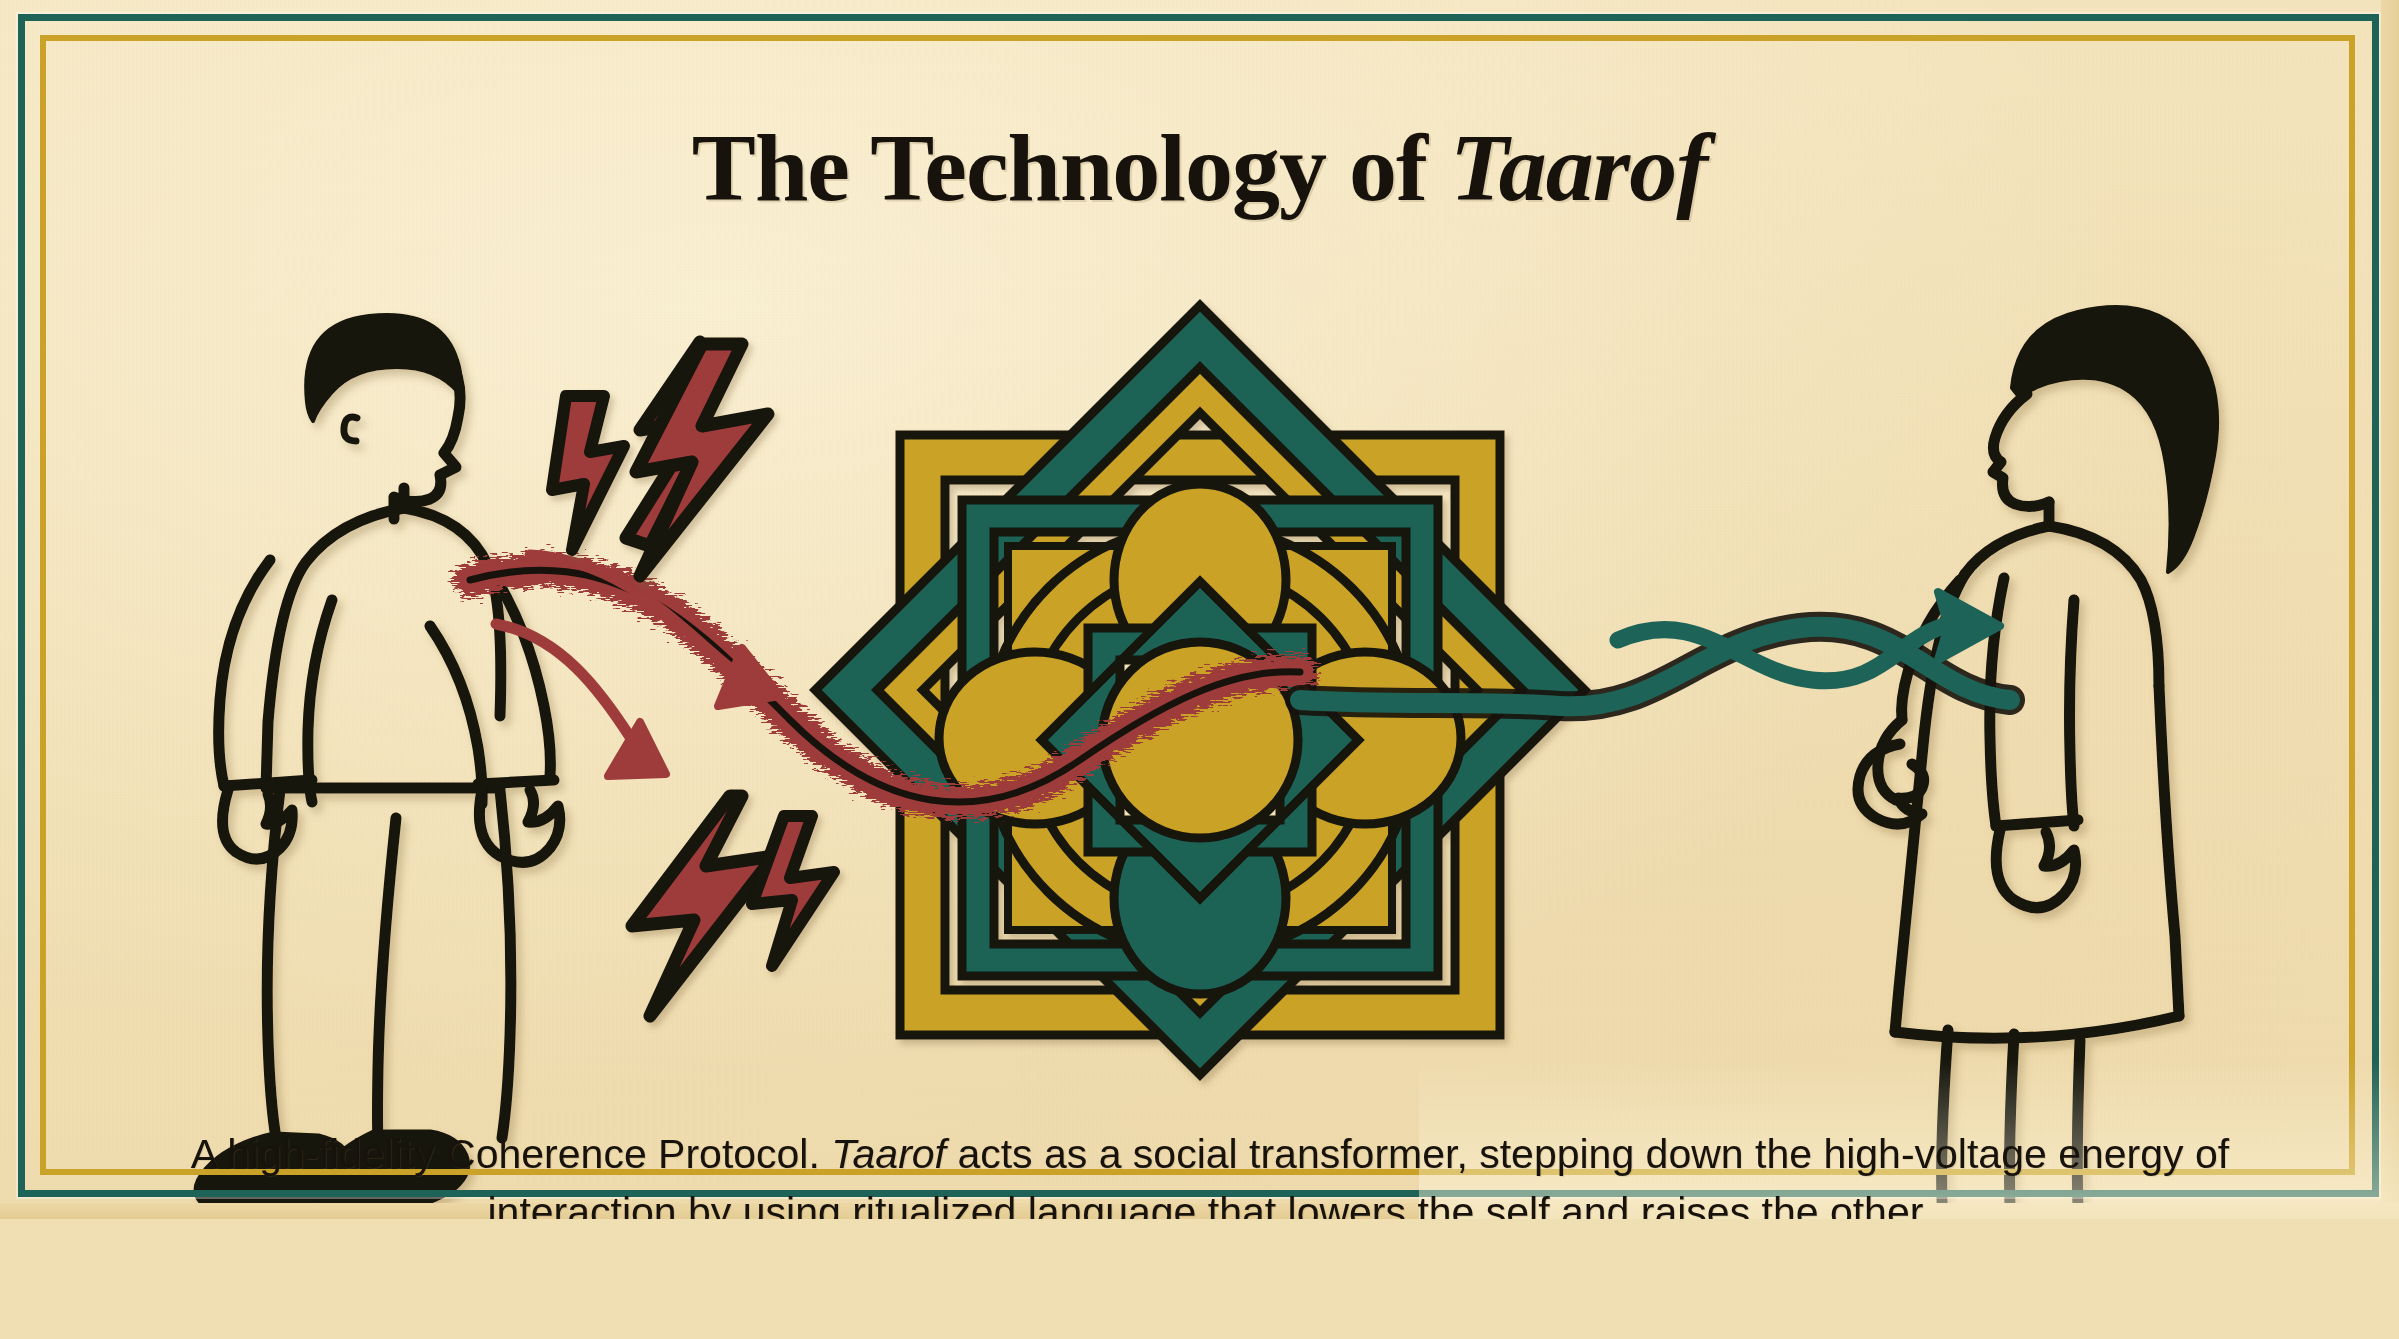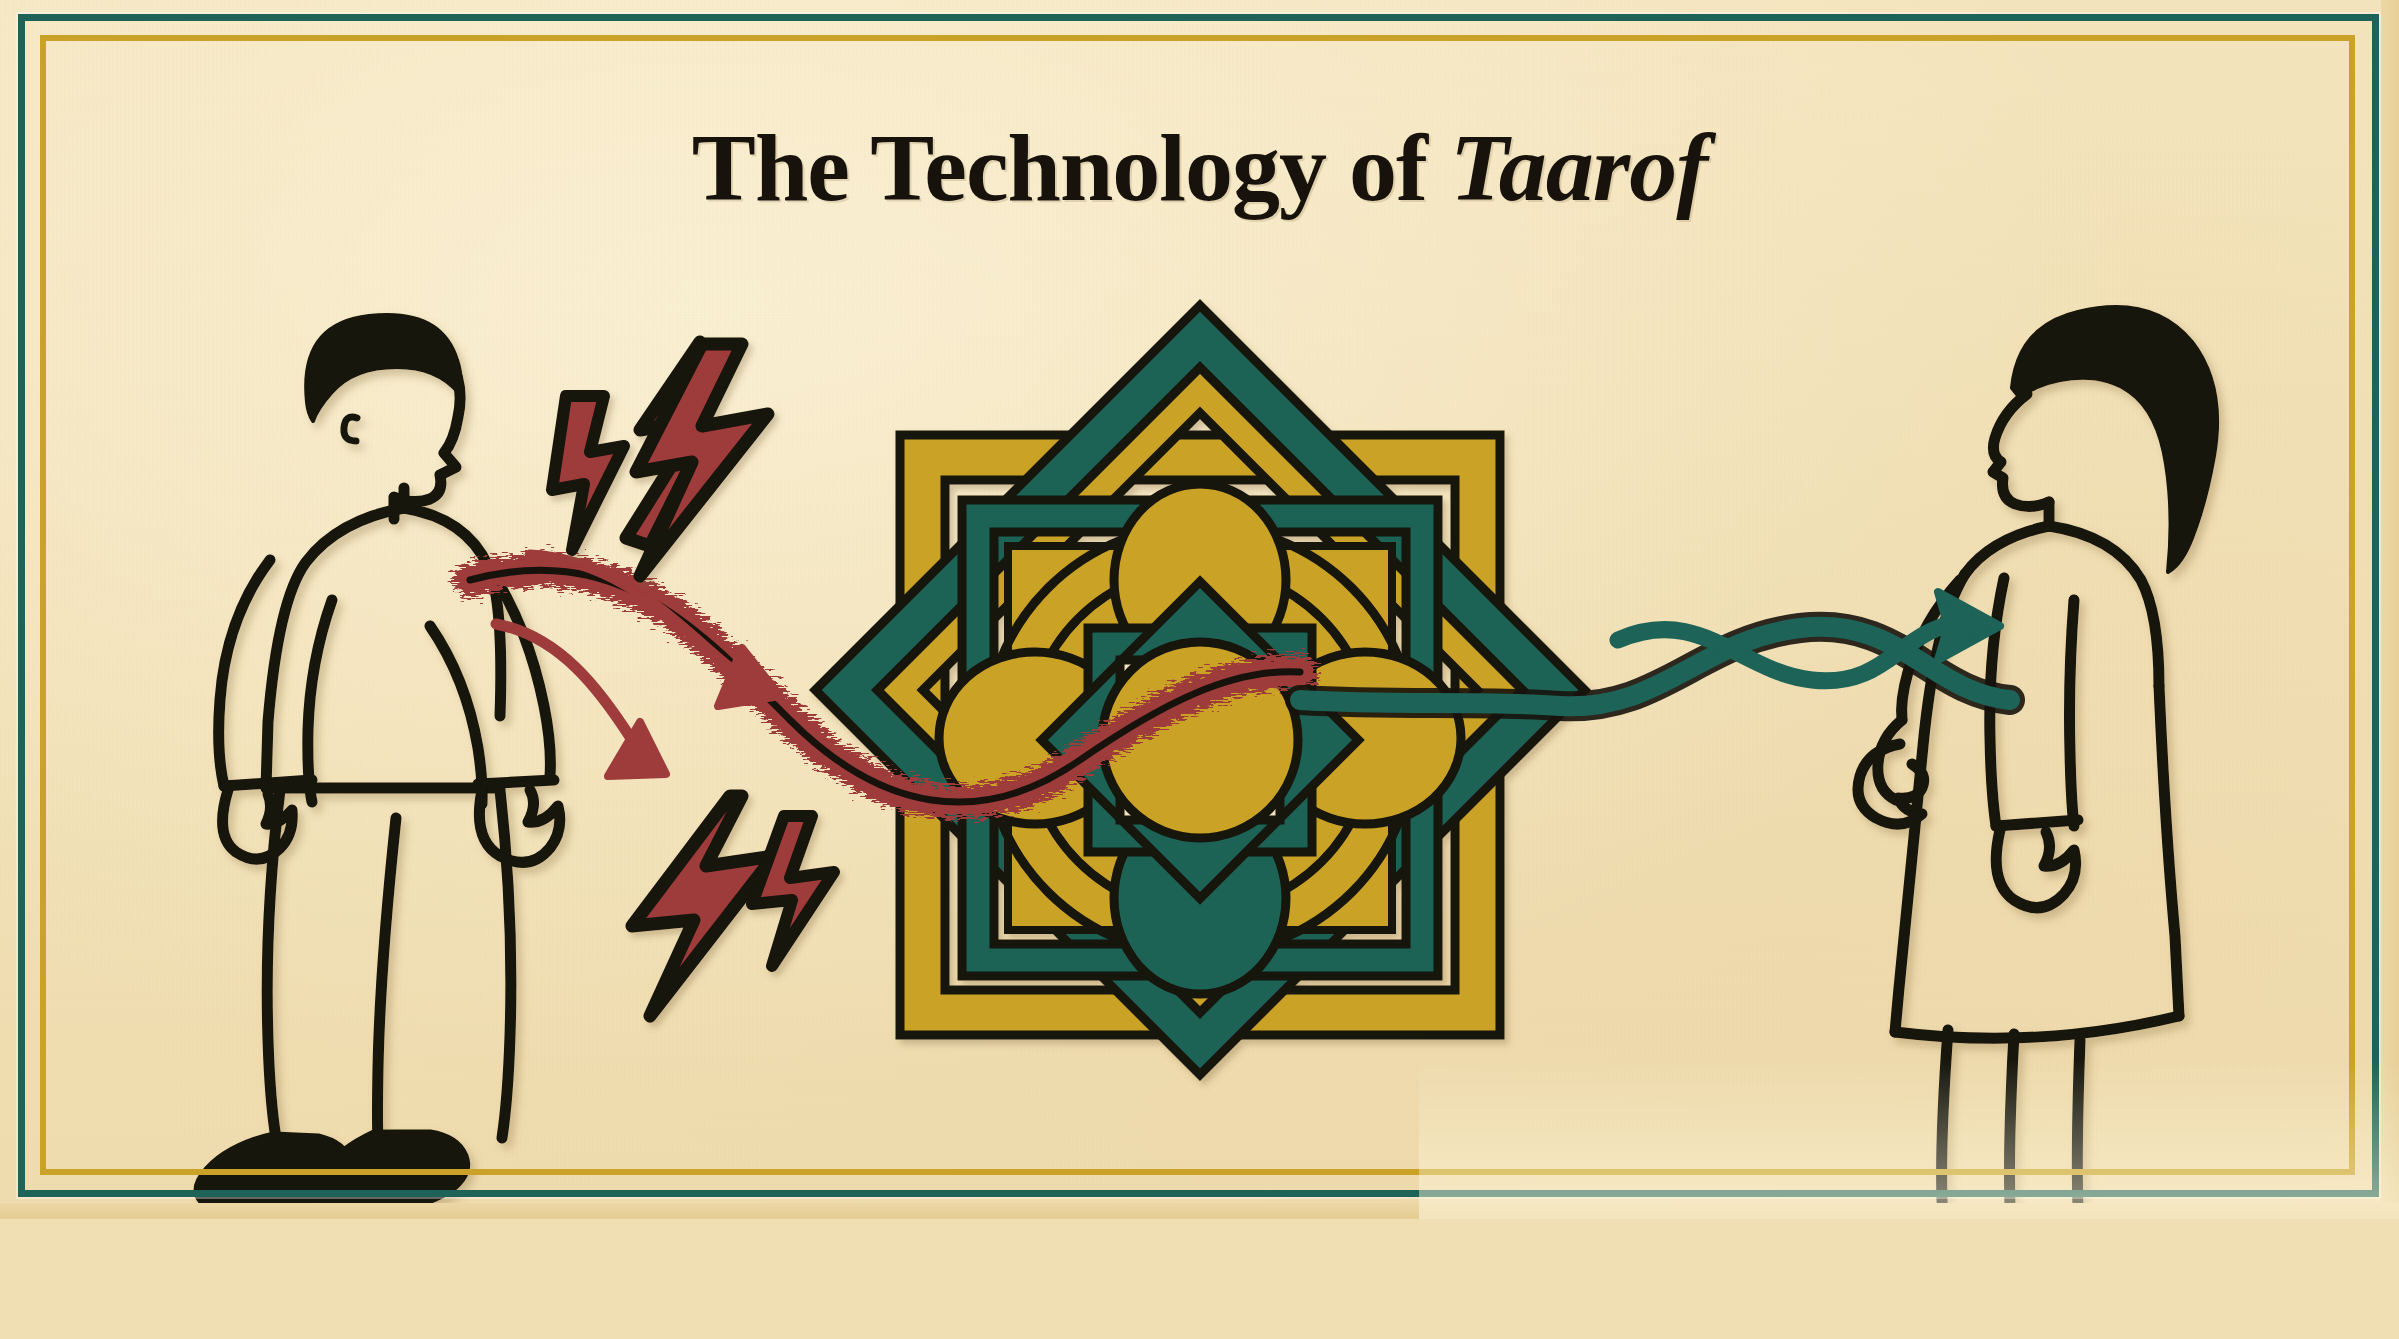--- a/index.html
+++ b/index.html
@@ -303,14 +303,17 @@
   <div class="frame-outer"></div>
   <div class="frame-inner"></div>
   <div class="edge-strip-right"></div>
   <div class="edge-strip-bottom"></div>
   <div class="corner-wash"></div>
 
   <div class="title">
     <span>The Technology of </span><em>Taarof</em>
   </div>
 
+  <div class="caption">
+    <span>A high-fidelity Coherence Protocol. </span><em>Taarof</em><span> acts as a social transformer, stepping down the high-voltage energy of interaction by using ritualized language that lowers the self and raises the other.</span>
+  </div>
 
 </div>
 
 </body></html>

